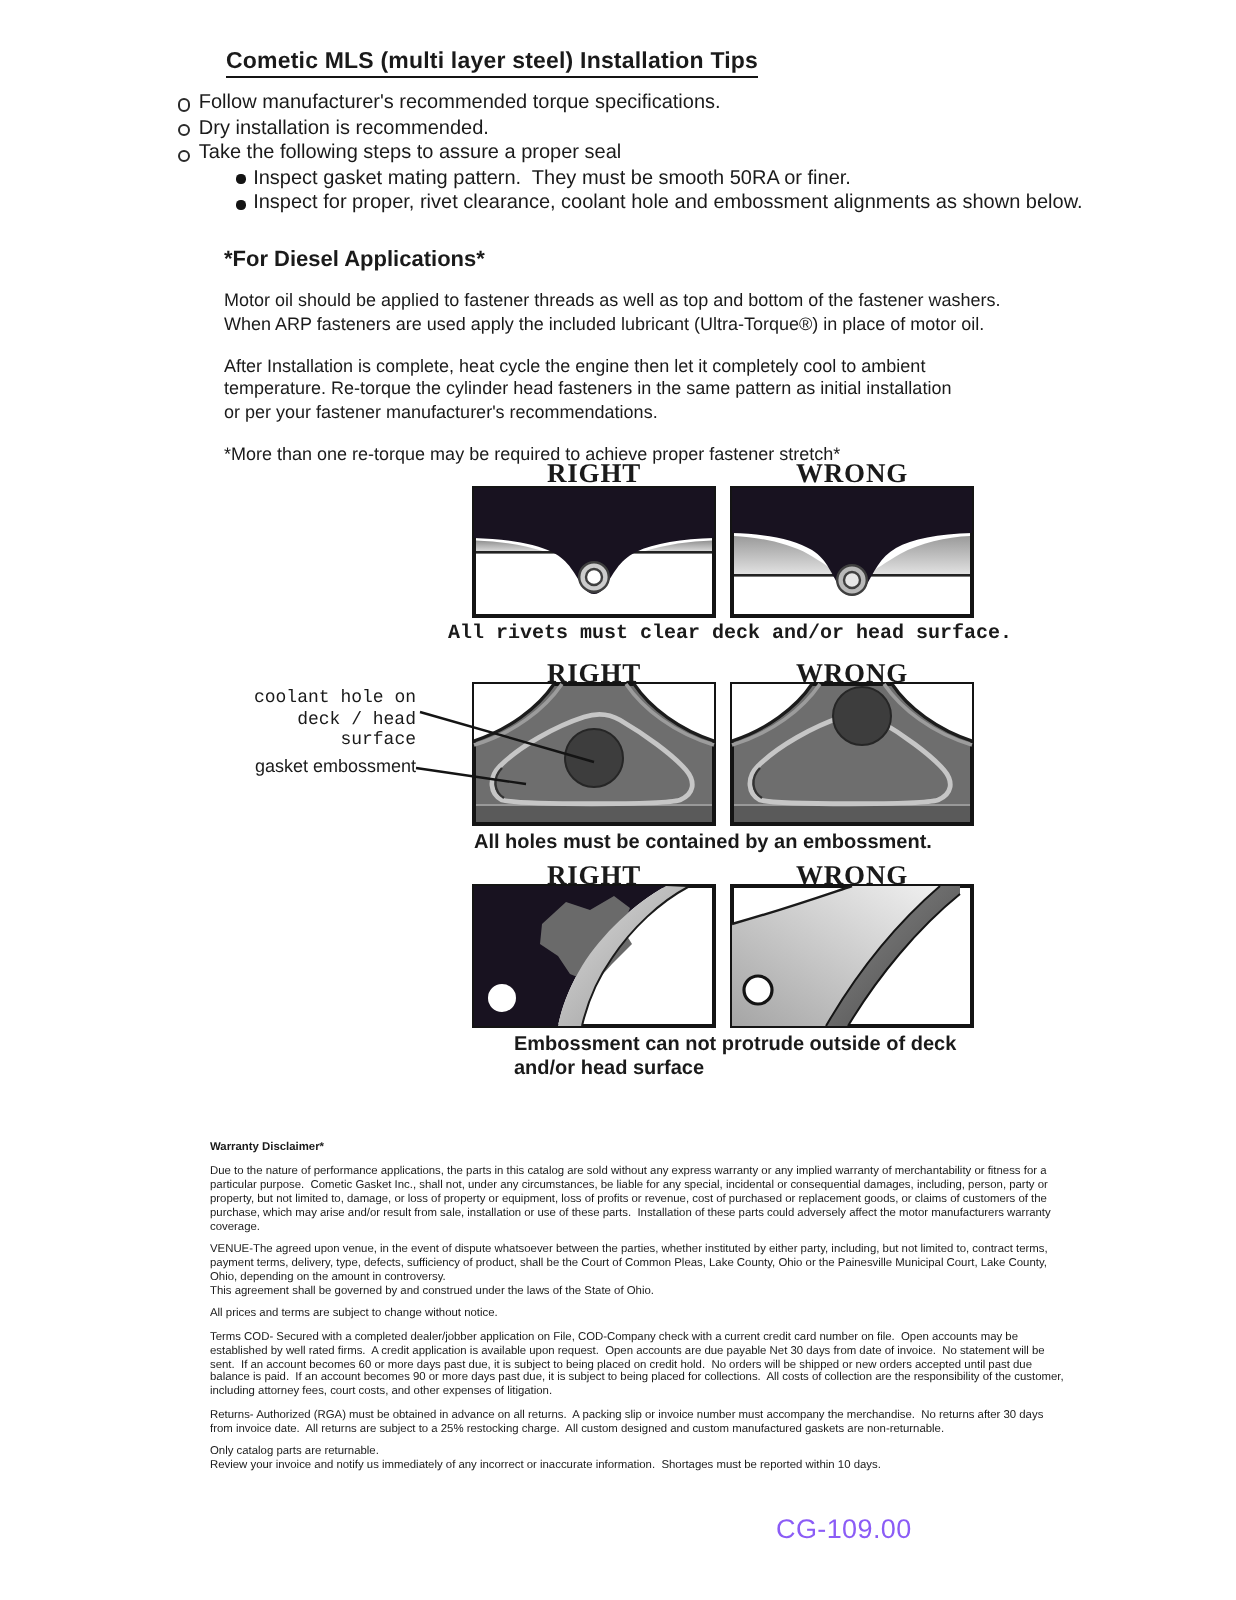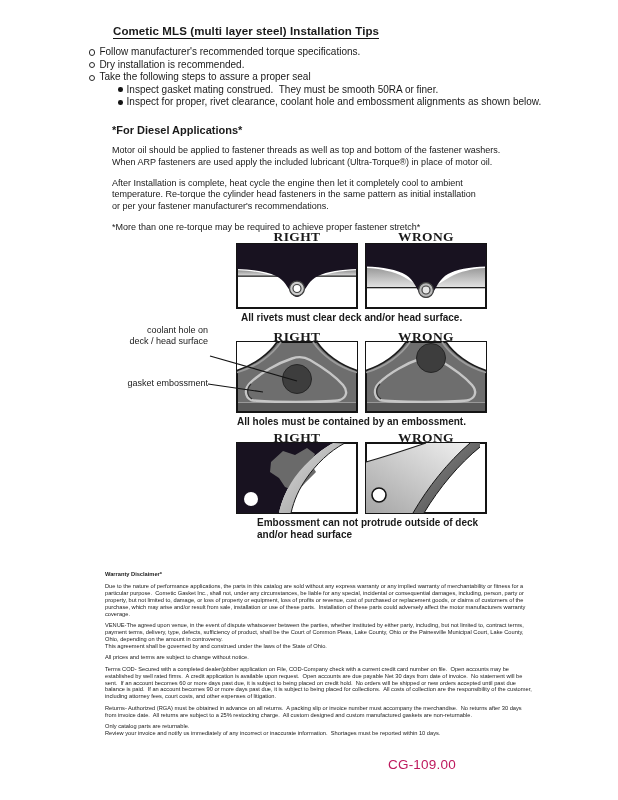--- a/index.html
+++ b/index.html
@@ -29,21 +29,21 @@
   .panel svg { display:block; }
   .cap { position:absolute; font-size:10px; font-weight:700; line-height:12px; }
   .ann { position:absolute; width:88px; text-align:right; font-size:9px; line-height:10.5px; }
   .leader-overlay { position:absolute; left:120px; top:340px; z-index:5; pointer-events:none; }
 
   
   .disclaimer { position:absolute; left:105px; top:571px; width:429px; font-size:5.7px; line-height:6.9px; }
   .d-h { font-weight:700; margin-bottom:5px; }
   .d-p { margin-bottom:4.6px; white-space:pre-wrap; }
 
-  .footer-code { position:absolute; left:388px; top:757px; font-size:13.5px; letter-spacing:0.2px; color:#be185d; }
+  .footer-code { position:absolute; left:388px; top:757px; font-size:13.5px; letter-spacing:0.2px; color:#8b5cf6; }
 </style>
 </head>
 <body>
 
 <div class="page">
 
   <div class="top">
     <div class="title">Cometic MLS (multi layer steel) Installation Tips</div>
 
     <div class="bullets">
@@ -54,21 +54,21 @@
       <div class="b-row">
         <span class="b-marker"></span>
         <span class="pre">Dry installation is recommended.</span>
       </div>
       <div class="b-row">
         <span class="b-marker"></span>
         <span class="pre">Take the following steps to assure a proper seal</span>
       </div>
       <div class="sb-row">
         <span class="sb-marker"></span>
-        <span class="pre">Inspect gasket mating construed.  They must be smooth 50RA or finer.</span>
+        <span class="pre">Inspect gasket mating pattern.  They must be smooth 50RA or finer.</span>
       </div>
       <div class="sb-row">
         <span class="sb-marker"></span>
         <span class="pre">Inspect for proper, rivet clearance, coolant hole and embossment alignments as shown below.</span>
       </div>
     </div>
 
     <div class="diesel-h">*For Diesel Applications*</div>
     <div class="para pre">Motor oil should be applied to fastener threads as well as top and bottom of the fastener washers.
 When ARP fasteners are used apply the included lubricant (Ultra-Torque®) in place of motor oil.</div>
@@ -110,26 +110,26 @@
       <rect x="1" y="1" width="120" height="64" fill="#ffffff" stroke="#141414" stroke-width="2"></rect>
       <path d="M2,44.5 L57,44.5 C51,42 46,38 39,34 C29,28.5 14,25.5 2,25 Z" fill="url(#p1wg)"></path>
       <path d="M120,44.5 L67,44.5 C73,42 78,38 85,34 C95,28.5 108,25.5 120,25 Z" fill="url(#p1wg)"></path>
       <rect x="2" y="44" width="118" height="1.3" fill="#222"></rect>
       <path d="M1,1 H121 V23.5 C104,24 91,26.5 83,31 C75,35.5 72,43 68,50 C65,55.5 59,56.5 55.5,51.5 C51,45 49,37 41,32 C32,26.5 18,24 1,23.5 Z" fill="#181220"></path>
       <circle cx="61" cy="47" r="7.4" fill="#b9b9b9" stroke="#3f3f3f" stroke-width="1.2"></circle>
       <circle cx="61" cy="47" r="4" fill="#e6e6e6" stroke="#3f3f3f" stroke-width="1.2"></circle>
     </svg>
   </div>
 
-  <div class="cap" style="left:241px; top:312px;">All rivets must clear deck and/or head surface.</div>
+  <div class="cap" style="left:224px; top:312px;font-family:Liberation Mono, monospace;">All rivets must clear deck and/or head surface.</div>
 
   <div class="dg-h" style="left:236px; top:329px;">RIGHT</div>
   <div class="dg-h" style="left:365px; top:329px;">WRONG</div>
 
-  <div class="ann" style="left:120px; top:325px;">
+  <div class="ann" style="left:120px; top:344px;font-family:Liberation Mono, monospace;">
     <div>coolant hole on</div>
     <div>deck / head surface</div>
   </div>
   <div class="ann" style="left:120px; top:378px;">gasket embossment</div>
 
   <div class="panel" style="left:236px; top:341px;">
     <svg width="122" height="72" viewBox="0 0 122 72">
       <rect x="1" y="1" width="120" height="70" fill="#6e6e6e" stroke="#141414" stroke-width="2"></rect>
       <rect x="2" y="61" width="118" height="9" fill="#5a5a5a"></rect>
       <rect x="2" y="61" width="118" height="1" fill="#999"></rect>

